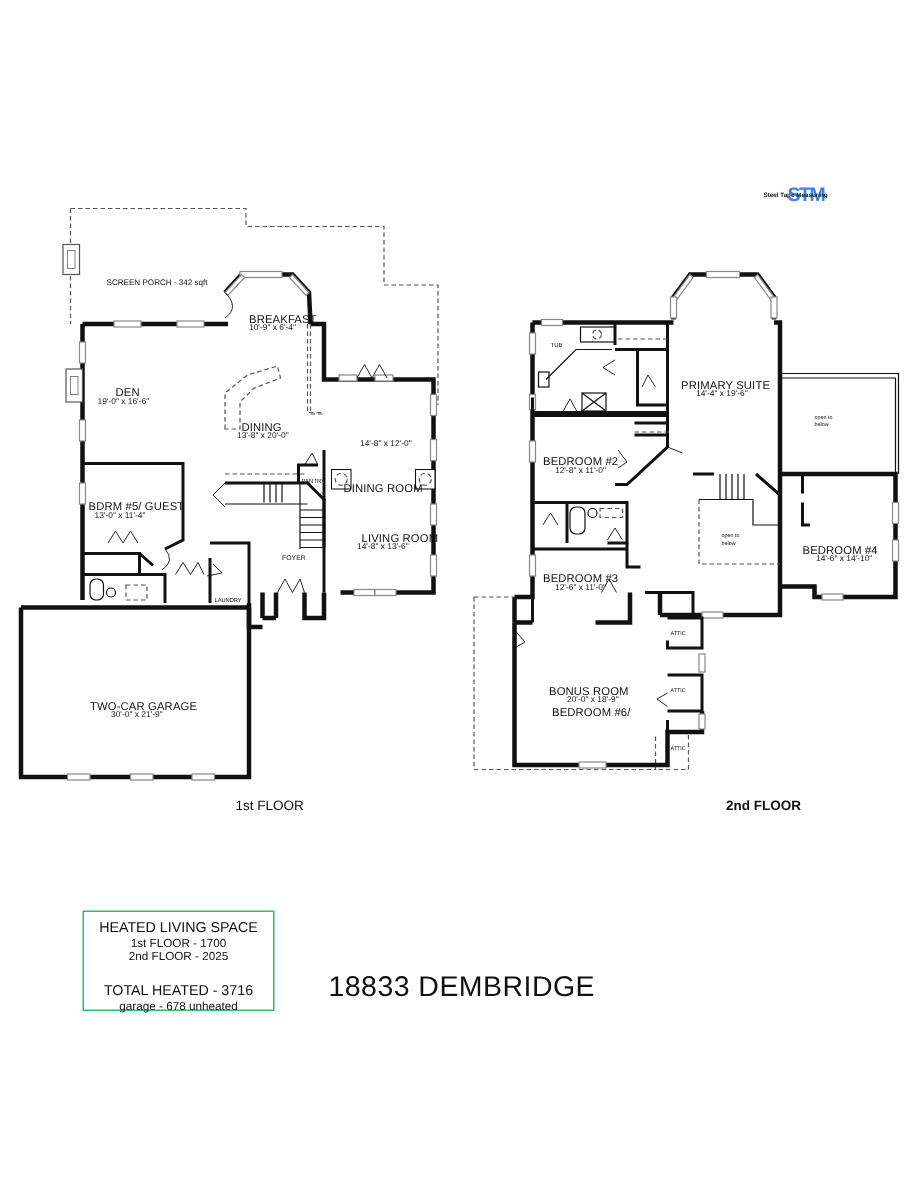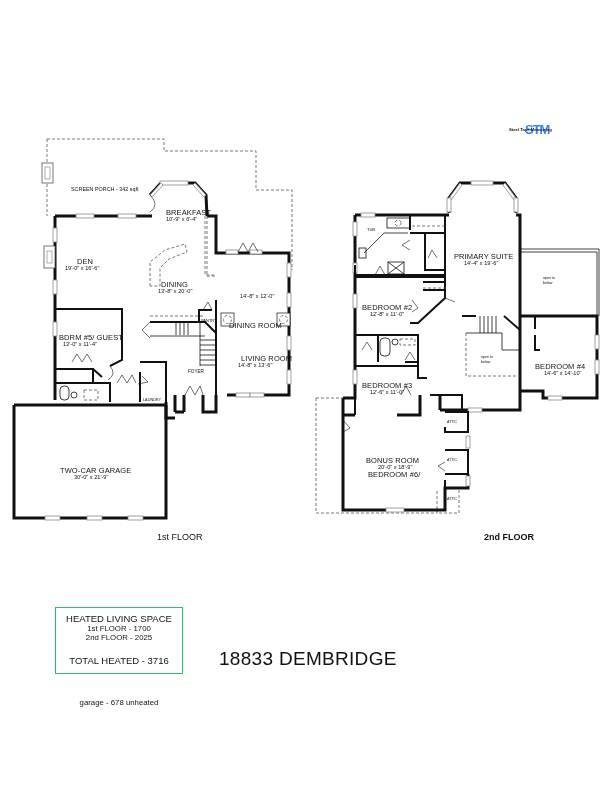--- a/index.html
+++ b/index.html
@@ -7,21 +7,21 @@
   .plan { position: absolute; left: 0; top: 0; width: 612px; height: 792px; }
   .lbl { position: absolute; white-space: nowrap; color: #111; font-family: "Liberation Sans", sans-serif; }
   .room-name { font-size: 7.5px; letter-spacing: 0.1px; }
   .room-dim { font-size: 5.6px; }
   .tiny { font-size: 4px; }
   .floor-label { font-size: 9px; }
   .summary-box { position: absolute; left: 55px; top: 607px; width: 126px; height: 65px; border: 1px solid #22c55e; text-align: center; font-family: "Liberation Sans", sans-serif; }
   .summary-box .h { font-size: 9.5px; margin-top: 5px; }
   .summary-box .r { font-size: 7.8px; line-height: 9px; }
   .summary-box .t { font-size: 9.5px; margin-top: 14px; line-height: 10px; }
-  .summary-box .g { font-size: 7.8px; line-height: 9px; margin-top: 32px; }
+  .summary-box .g { font-size: 7.8px; line-height: 9px; }
   .address { position: absolute; left: 219px; top: 648px; font-size: 19px; letter-spacing: 0.3px; font-family: "Liberation Sans", sans-serif; }
   .logo { position: absolute; left: 509px; top: 122px; width: 52px; height: 14px; }
   .logo .mark { position: absolute; left: 16px; top: 0; font-size: 13px; font-weight: bold; color: #3b82f6; letter-spacing: -1px; }
   .logo .txt { position: absolute; left: 0; top: 5px; font-size: 4.2px; font-weight: bold; color: #111; }
 </style>
 </head>
 <body>
 
 <svg class="plan" viewBox="0 0 612 792" xmlns="http://www.w3.org/2000/svg">
   <defs>

